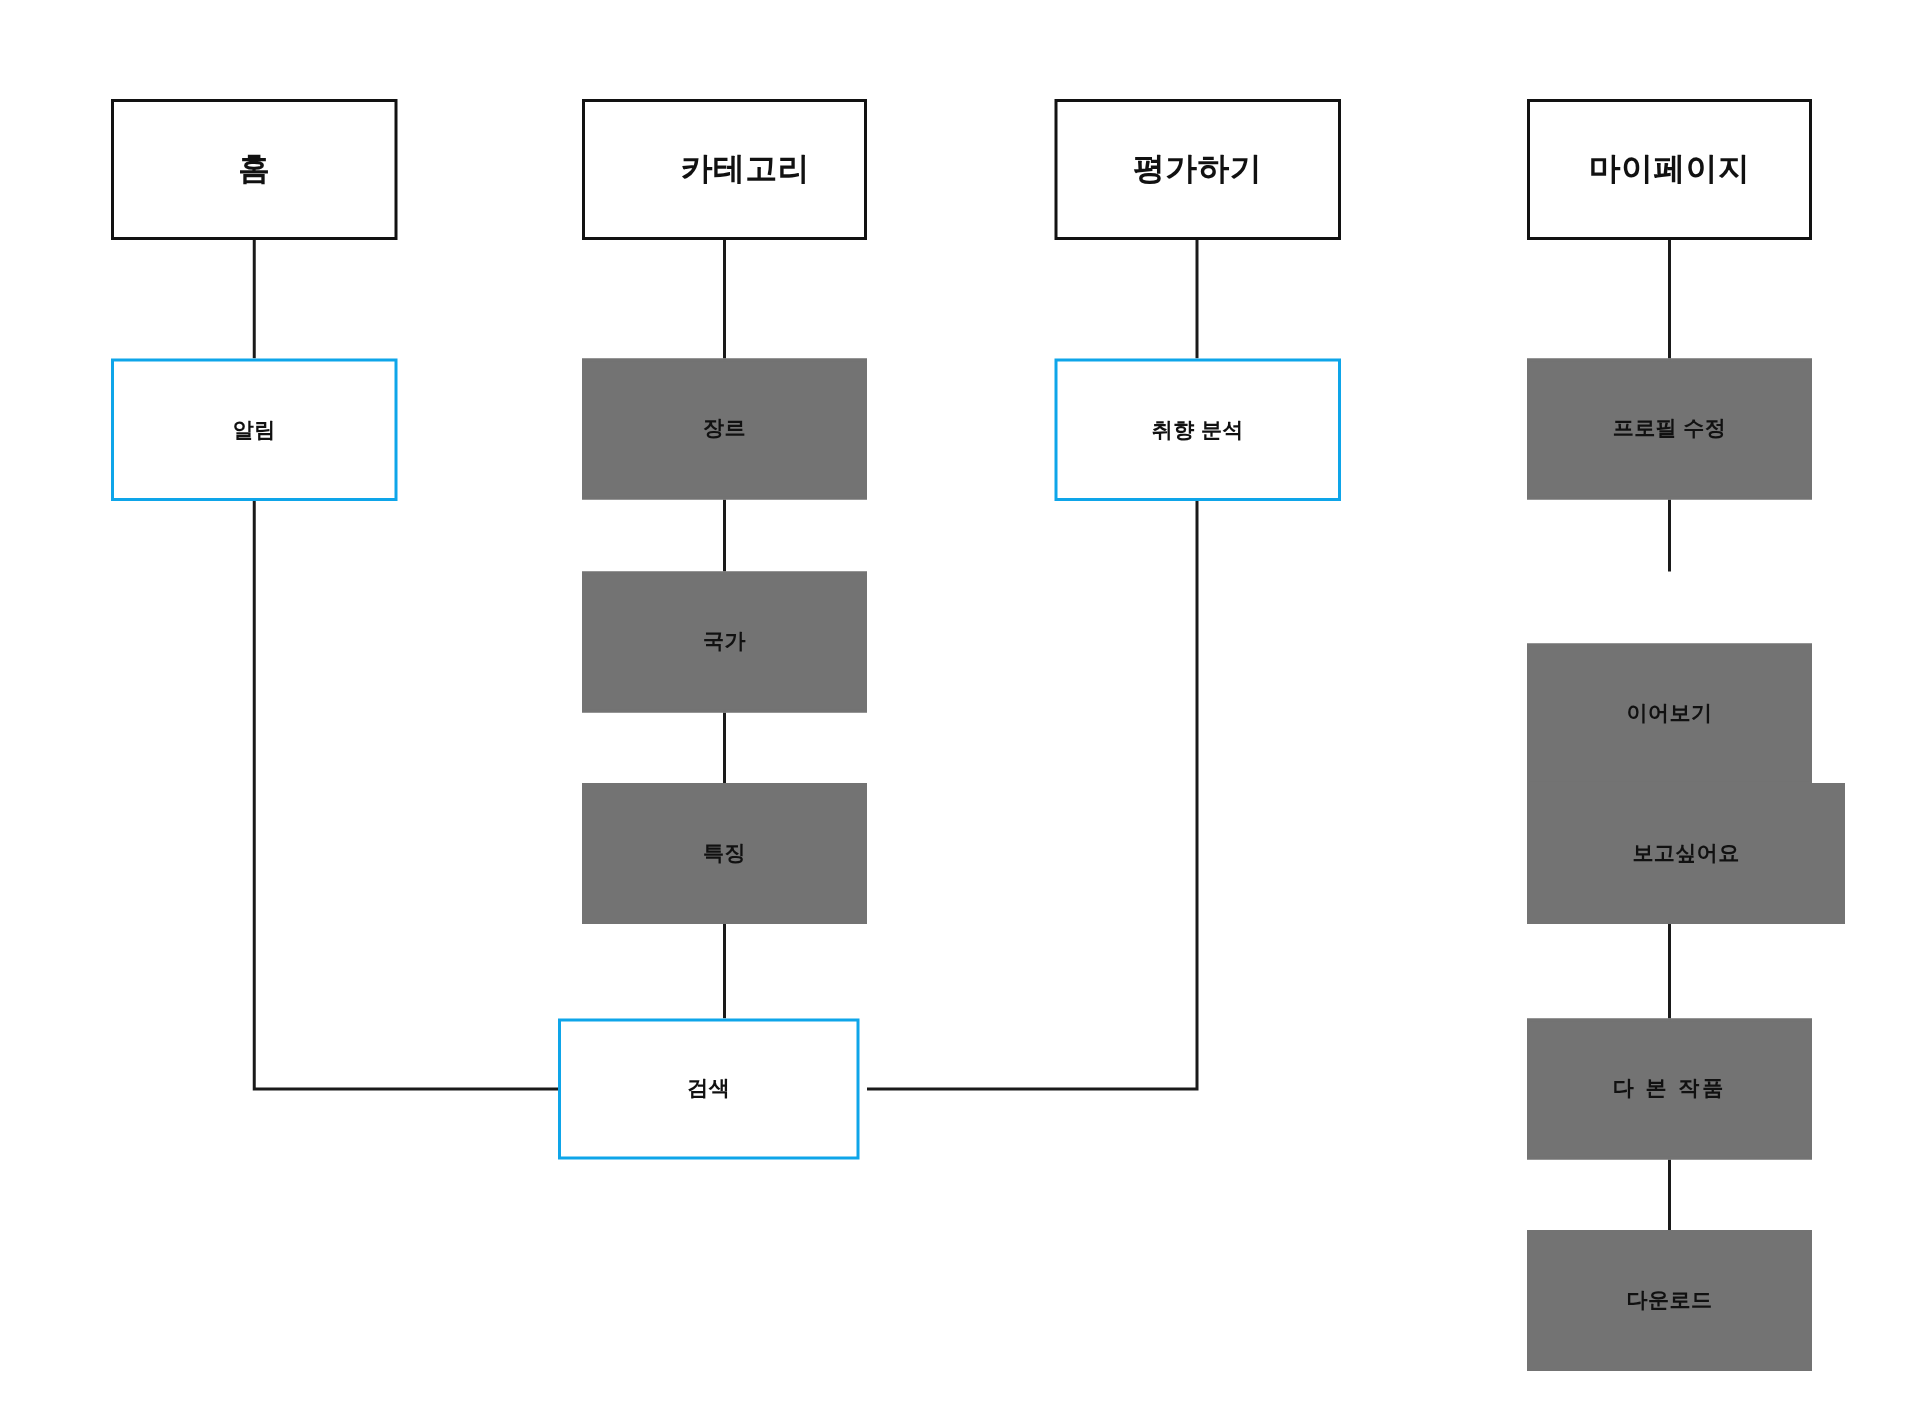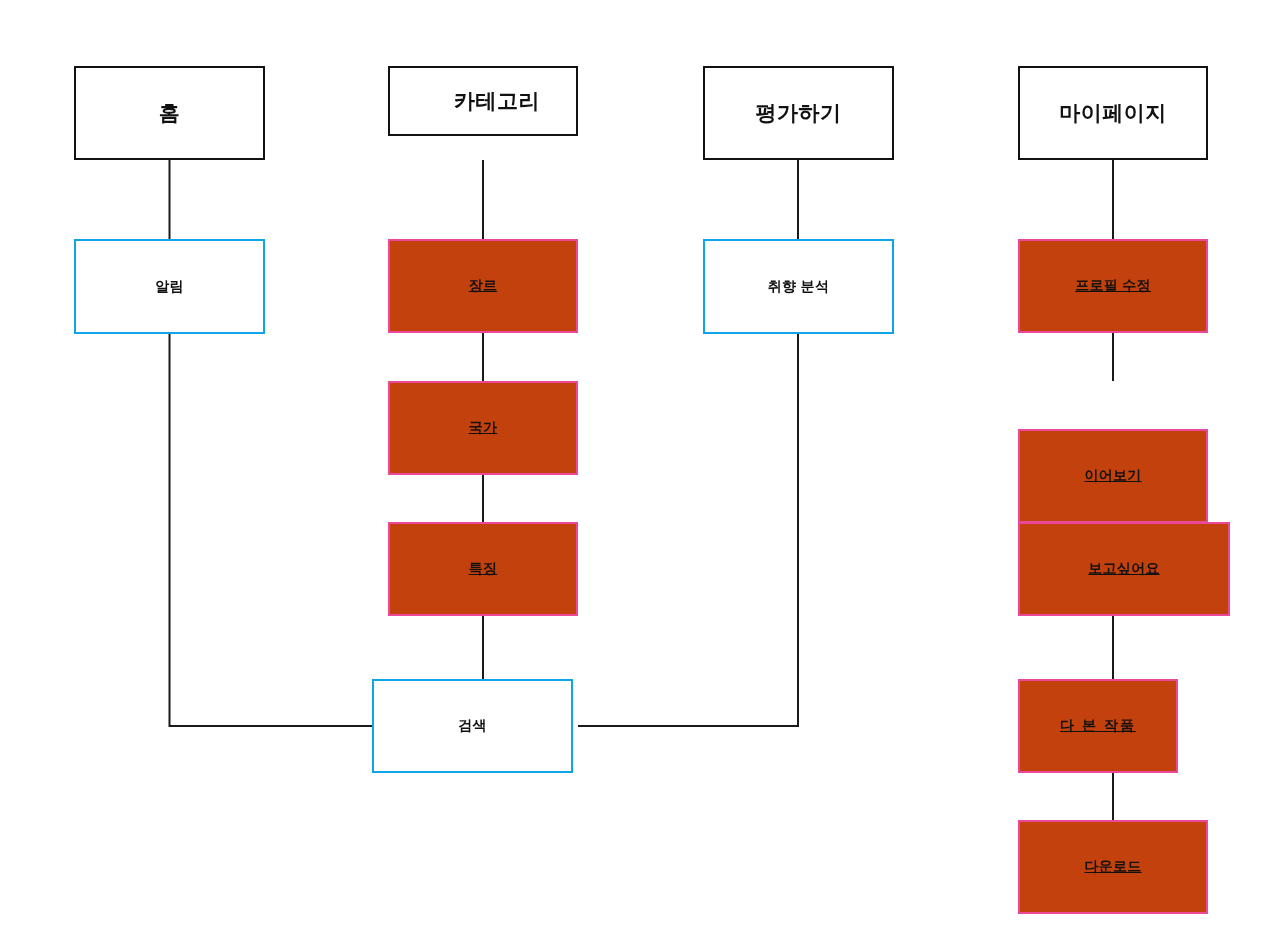--- a/index.html
+++ b/index.html
@@ -58,23 +58,22 @@
     border: 2px solid #0ea5e9;
   }
   .node.plain .node-label {
     font-size: 14px;
     font-weight: bold;
     letter-spacing: 0.3px;
     color: #111111;
   }
   
   .node.sub {
-    background: #c2410c;
-    border: 2px solid #ec4899;
-    text-decoration: underline;
+    background: #737373;
+    border: 2px solid #737373;
   }
   .node.sub .node-label {
     font-size: 14px;
     font-weight: bold;
     letter-spacing: 0.3px;
     color: #111111;
   }
   .node.spaced .node-label {
     letter-spacing: 2px;
   }
@@ -98,21 +97,21 @@
       <polyline points="1113,616 1113,679" fill="none" stroke="#1a1a1a" stroke-width="2" stroke-linecap="butt" stroke-linejoin="miter"></polyline>
       <polyline points="1113,773 1113,820" fill="none" stroke="#1a1a1a" stroke-width="2" stroke-linecap="butt" stroke-linejoin="miter"></polyline>
     </svg>
   <div id="node-layer">
       <div class="node primary" style="left: 74px; top: 66px; width: 191px; height: 94px;">
         <span class="node-label">홈</span>
       </div>
       <div class="node plain" style="left: 74px; top: 239px; width: 191px; height: 95px;">
         <span class="node-label">알림</span>
       </div>
-      <div class="node primary" style="left: 388px; top: 66px; width: 190px; height: 70px; padding-left: 28px;">
+      <div class="node primary" style="left: 388px; top: 66px; width: 190px; height: 94px; padding-left: 28px;">
         <span class="node-label">카테고리</span>
       </div>
       <div class="node sub" style="left: 388px; top: 239px; width: 190px; height: 94px;">
         <span class="node-label">장르</span>
       </div>
       <div class="node sub" style="left: 388px; top: 381px; width: 190px; height: 94px;">
         <span class="node-label">국가</span>
       </div>
       <div class="node sub" style="left: 388px; top: 522px; width: 190px; height: 94px;">
         <span class="node-label">특징</span>
@@ -131,20 +130,20 @@
       </div>
       <div class="node sub" style="left: 1018px; top: 239px; width: 190px; height: 94px;">
         <span class="node-label">프로필 수정</span>
       </div>
       <div class="node sub" style="left: 1018px; top: 381px; width: 190px; height: 94px; margin-top: 48px;">
         <span class="node-label">이어보기</span>
       </div>
       <div class="node sub" style="left: 1018px; top: 522px; width: 212px; height: 94px;">
         <span class="node-label">보고싶어요</span>
       </div>
-      <div class="node sub spaced" style="left: 1018px; top: 679px; width: 160px; height: 94px;">
+      <div class="node sub spaced" style="left: 1018px; top: 679px; width: 190px; height: 94px;">
         <span class="node-label">다 본 작품</span>
       </div>
       <div class="node sub" style="left: 1018px; top: 820px; width: 190px; height: 94px;">
         <span class="node-label">다운로드</span>
       </div>
     </div>
 </div>
 
 </body></html>

